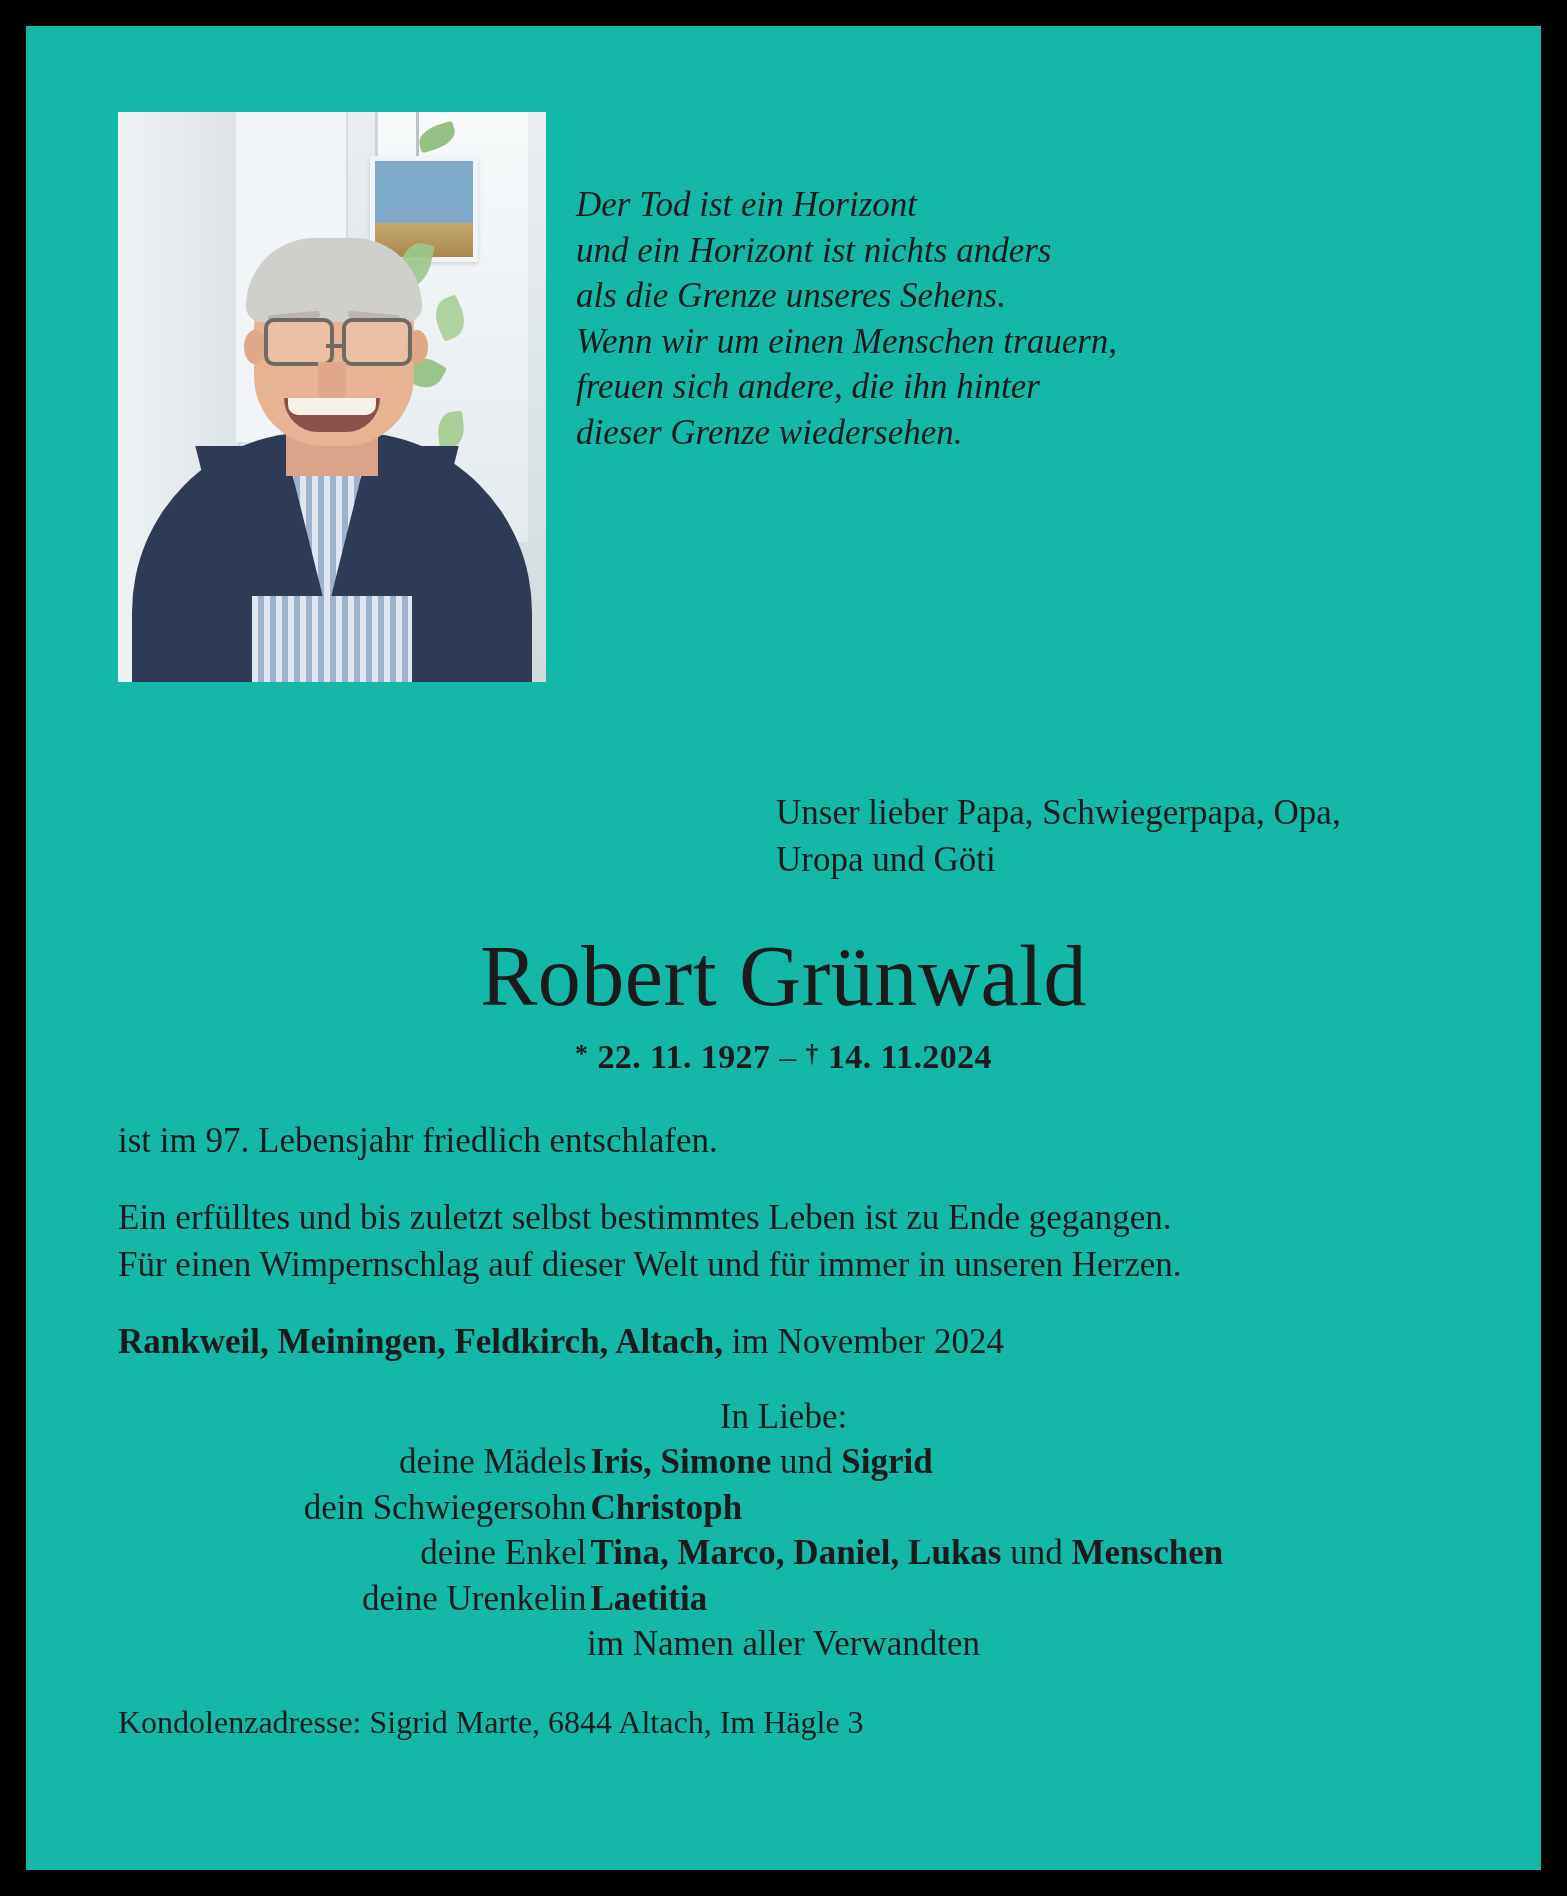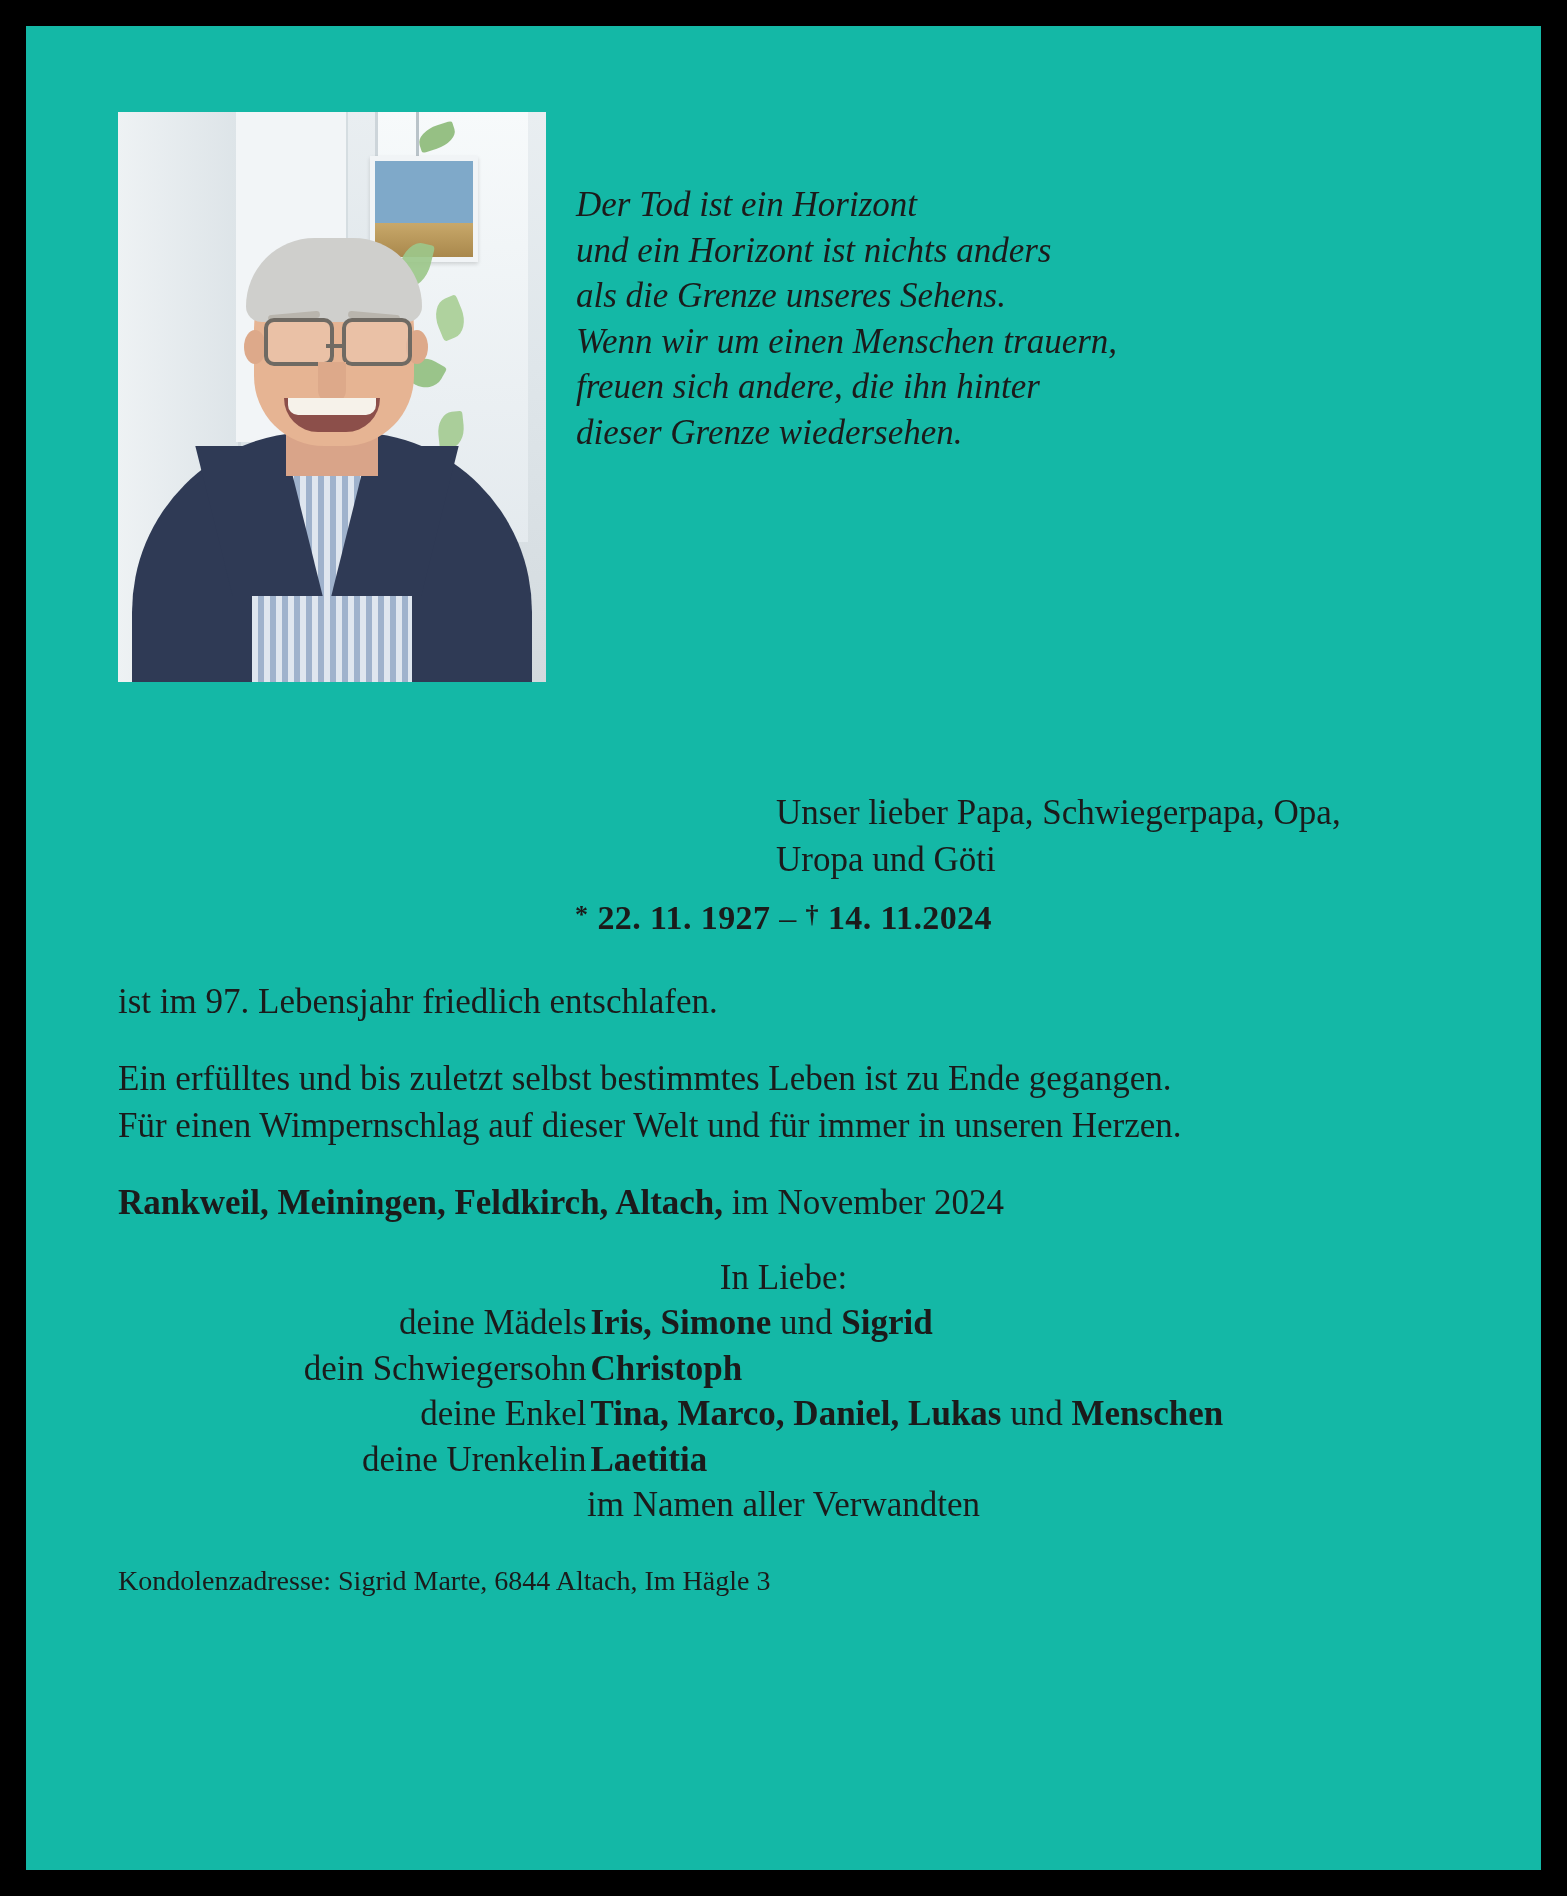--- a/index.html
+++ b/index.html
@@ -283,21 +283,21 @@
     width: 760px;
   }
   .fam-names b { font-weight: bold; }
 
   .footer {
     padding: 0 92px;
     margin-top: 34px;
   }
   .footer p {
     margin: 0 0 28px 0;
-    font-size: 28px;
+    font-size: 32px;
     line-height: 1.34;
   }
   .footer p:last-child { margin-bottom: 0; }
 </style>
 </head>
 <body>
 
 <div class="page">
   <div class="card">
 
@@ -341,20 +341,21 @@
 als die Grenze unseres Sehens.
 Wenn wir um einen Menschen trauern,
 freuen sich andere, die ihn hinter
 dieser Grenze wiedersehen.</p>
       </div>
     </div>
 
     <div class="dedication">Unser lieber Papa, Schwiegerpapa, Opa,
 Uropa und Göti</div>
 
+    <div class="name">Robert Grünwald</div>
 
     <div class="dates">
       <span class="sym">*</span>
       <span>22. 11. 1927</span>
       <span class="dash">–</span>
       <span class="sym">†</span>
       <span>14. 11.2024</span>
     </div>
 
     <div class="body">

